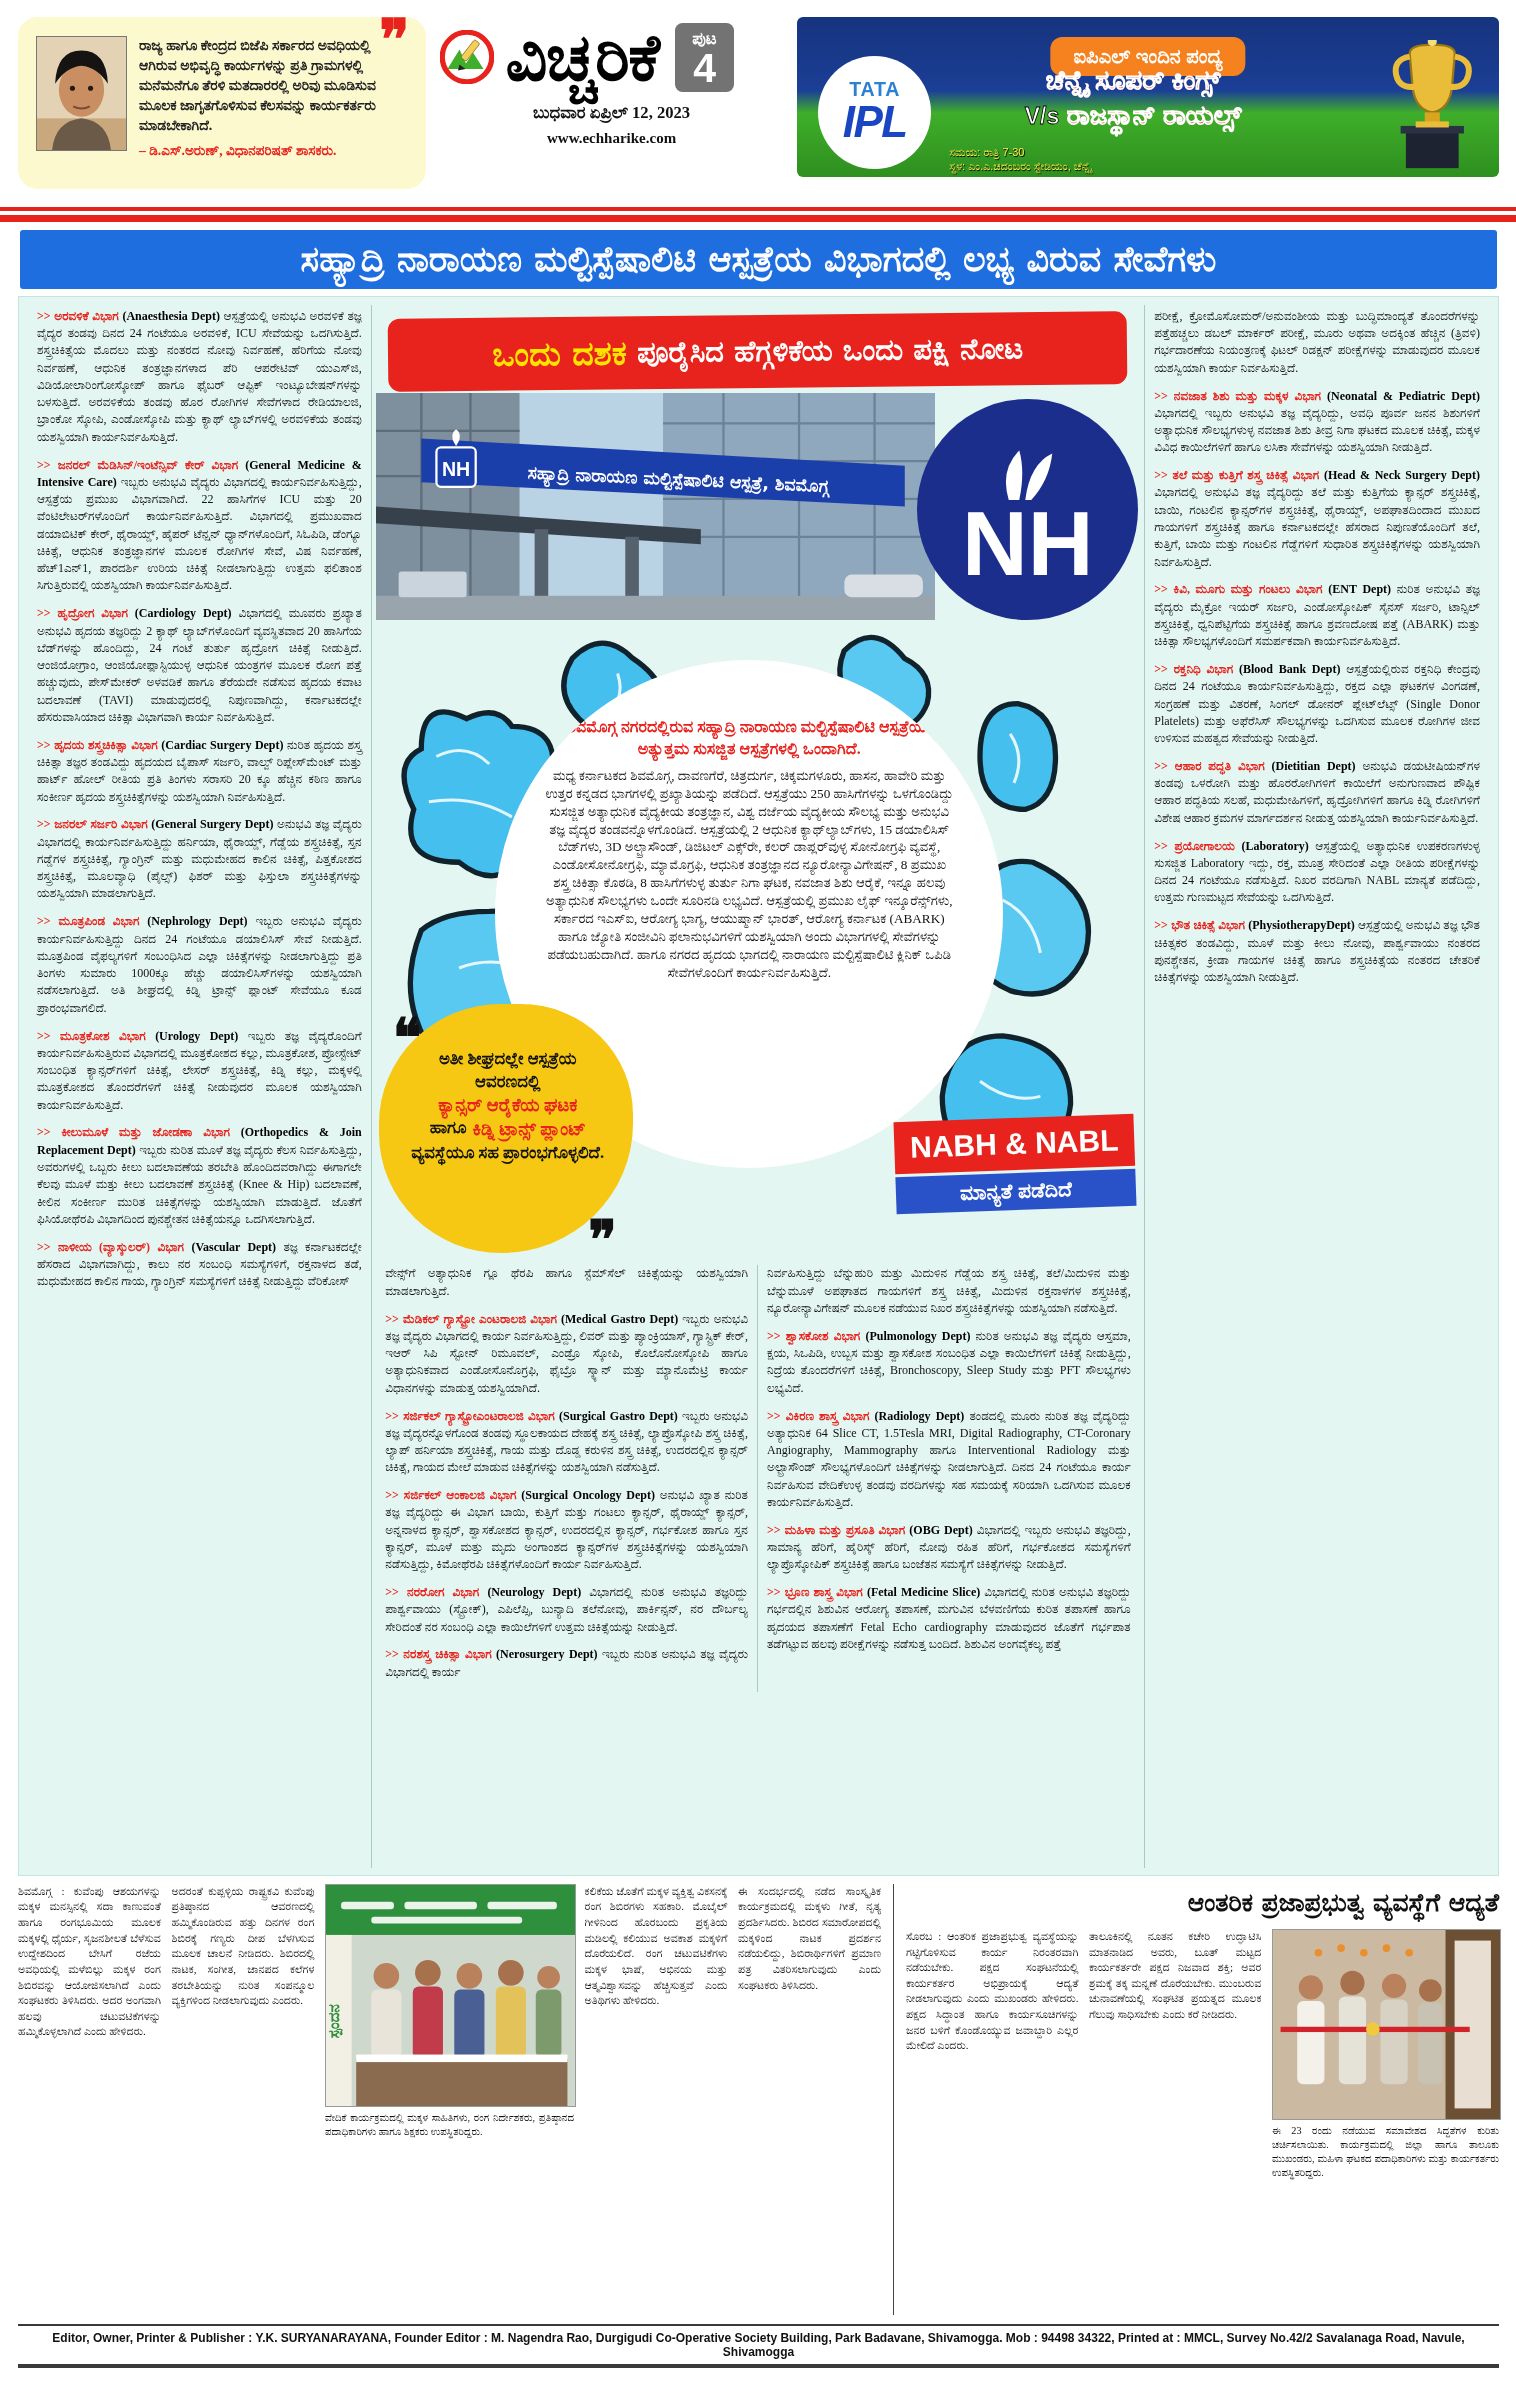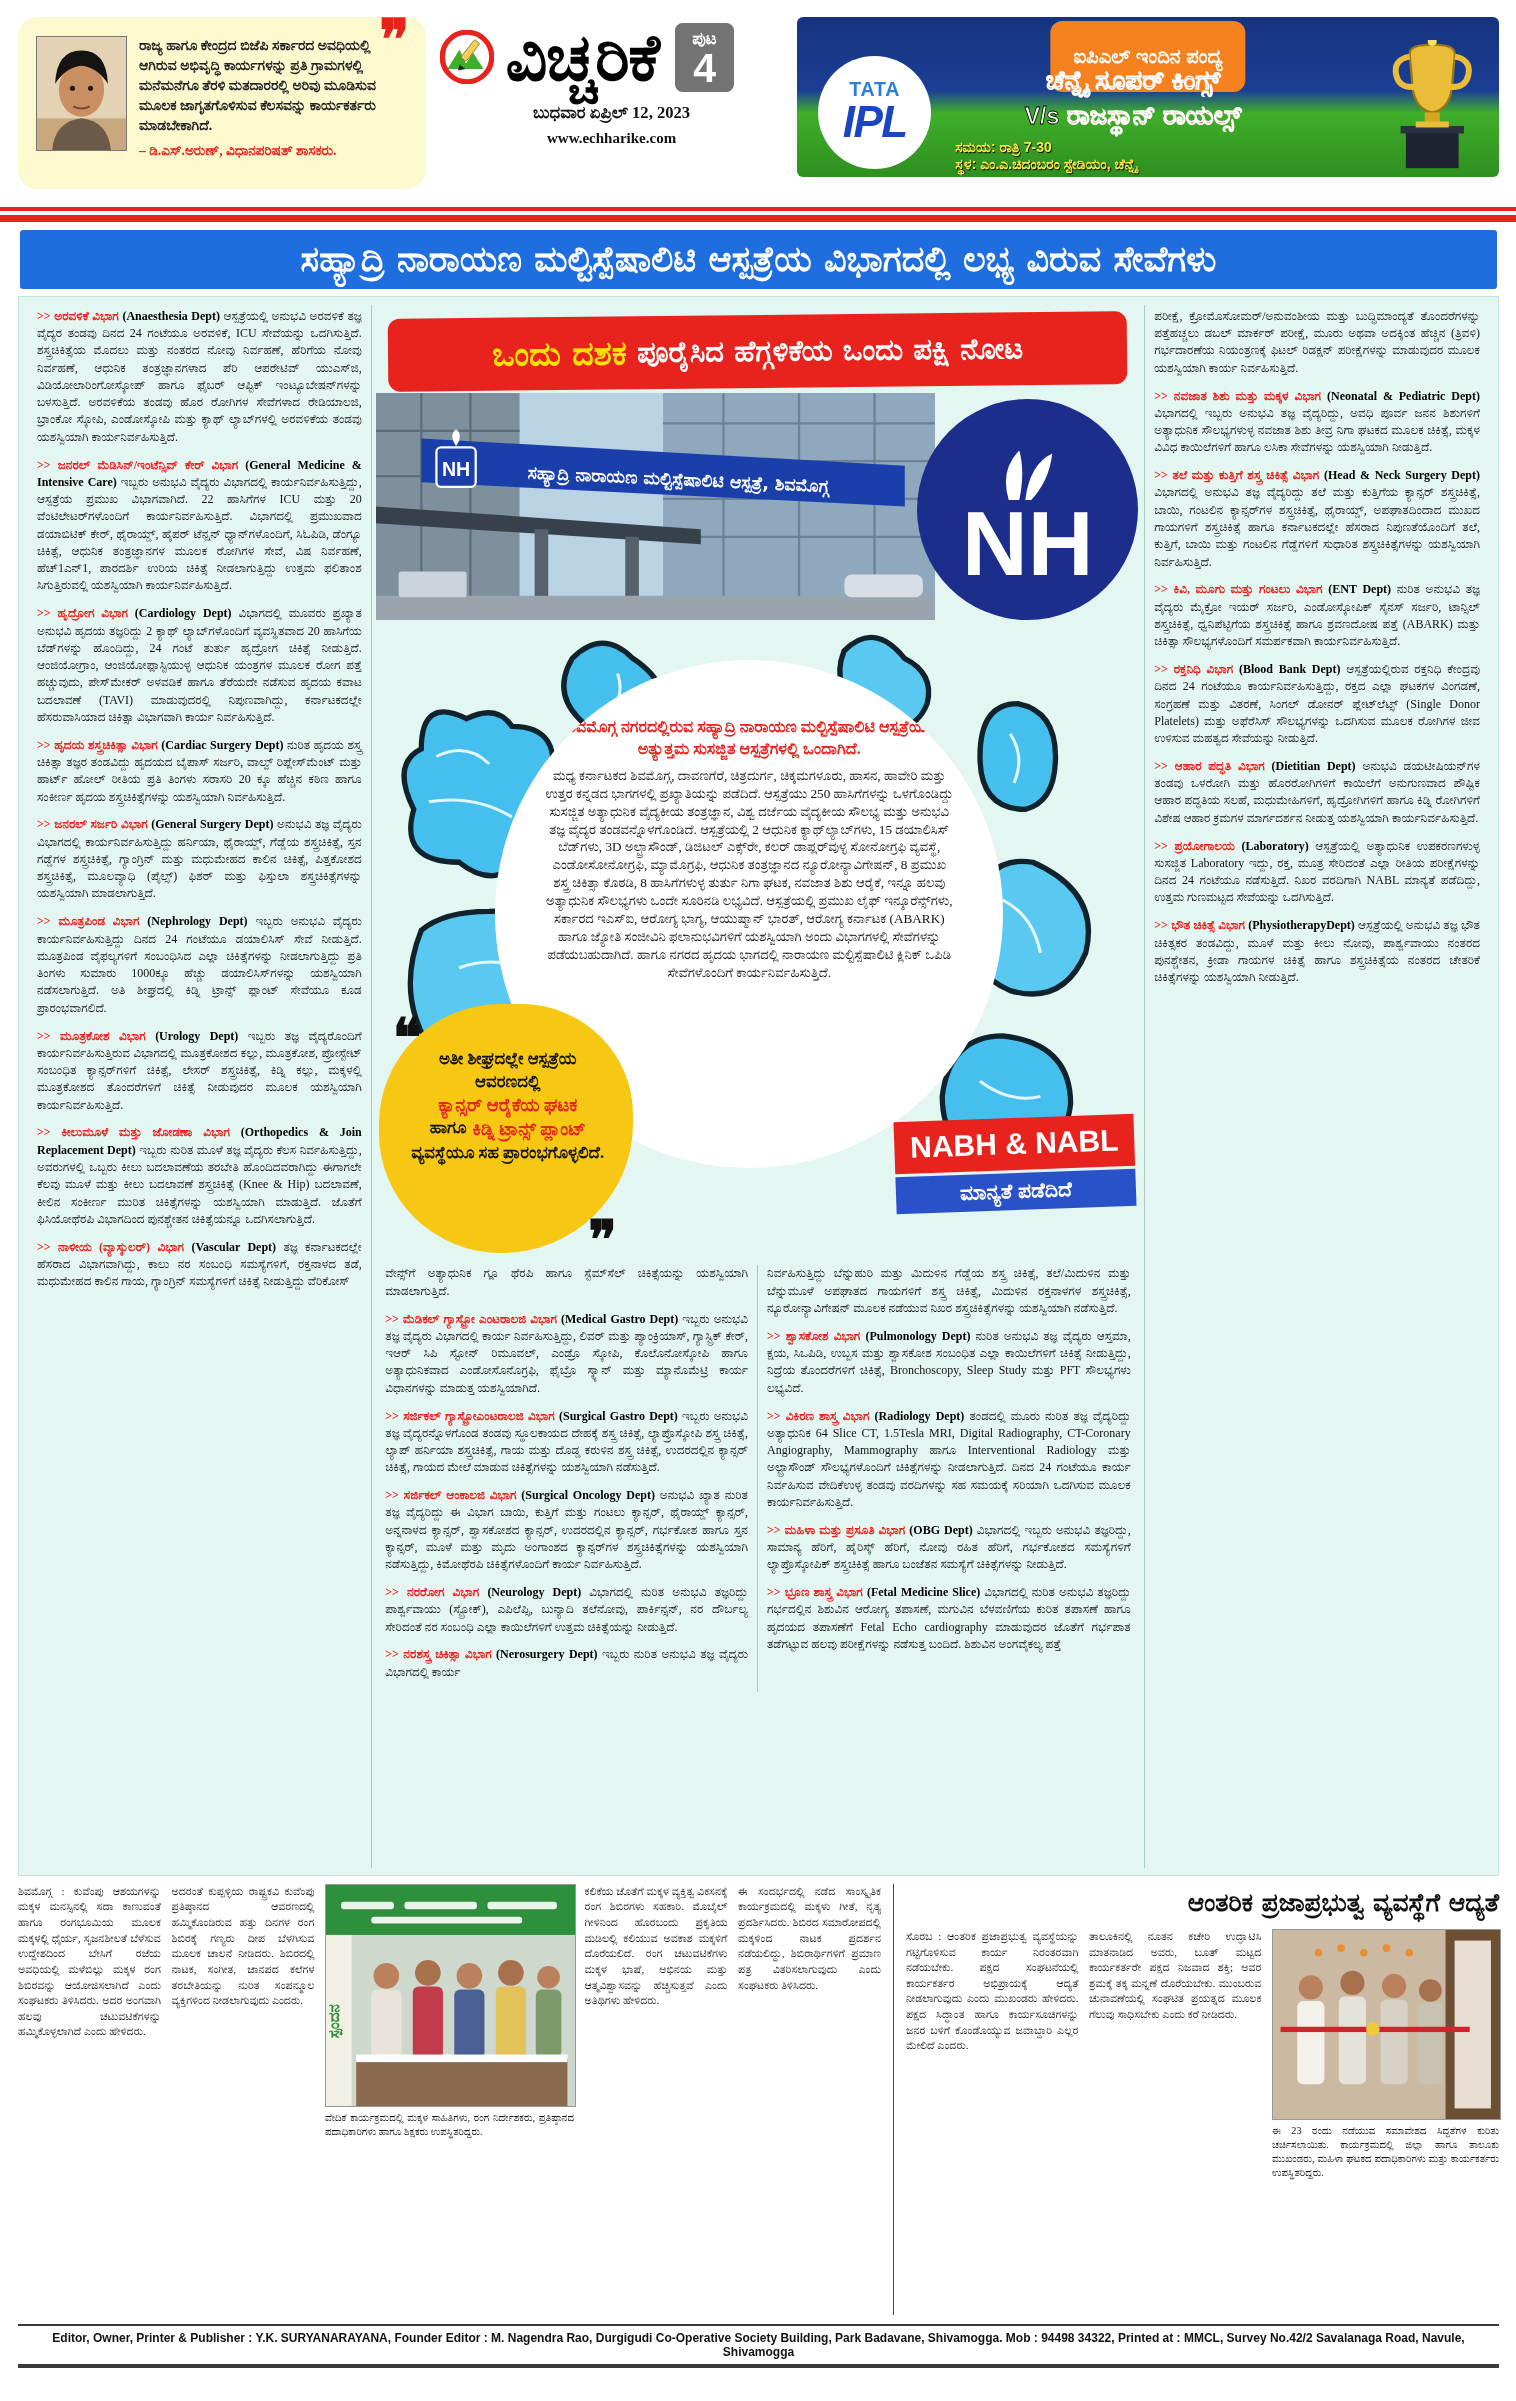--- a/index.html
+++ b/index.html
@@ -20,33 +20,33 @@
               font-family:"DejaVu Sans","Liberation Sans",sans-serif;}
   .pagebadge{background:#737373;color:#fff;border-radius:7.6px;width:56px;padding:6px 1.5px 4.5px 1.5px;margin-left:4.5px;
              font-family:"Liberation Sans",sans-serif;}
   .pagebadge .pl{font-size:16.6px;font-weight:bold;}
   .pagebadge .pn{font-size:41px;font-weight:bold;line-height:0.95;}
   .mast-date{font-size:16.6px;font-weight:bold;margin-top:10.6px;}
   .mast-site{font-size:15px;font-weight:bold;margin-top:7.6px;}
   .iplad{position:relative;flex:1;height:160px;border-radius:6px;overflow:hidden;
          background:linear-gradient(180deg,#16337e 0%,#1b3f96 46%,#3fae2a 60%,#2e8f1f 100%);
          font-family:"Liberation Sans",sans-serif;}
-  .ipl-tag{position:absolute;left:50%;transform:translateX(-50%);top:4px;background:#f5821f;color:#fff;
-           font-weight:bold;font-size:19.6px;padding:24px 23px;border-radius:12px;white-space:nowrap;}
+  .ipl-tag{position:absolute;left:50%;transform:translateX(-50%);top:20px;background:#f5821f;color:#fff;
+           font-weight:bold;font-size:19.6px;padding:8px 23px;border-radius:12px;white-space:nowrap;}
   .ipl-logo{position:absolute;left:21px;top:39px;width:113px;height:113px;border-radius:50%;background:#fff;
             display:flex;flex-direction:column;align-items:center;justify-content:center;line-height:1;}
   .ipl-logo .t{color:#2b7fd4;font-weight:bold;font-size:19.6px;letter-spacing:0.8px;}
   .ipl-logo .i{color:#1b46c2;font-weight:bold;font-size:44px;font-style:italic;letter-spacing:-1.5px;}
   .ipl-center{position:absolute;left:159px;right:189px;top:48px;text-align:center;}
   .ipl-t1{color:#e8231d;font-size:26px;font-weight:bold;-webkit-text-stroke:0.8px #fff;white-space:nowrap;}
   .ipl-row2{display:flex;justify-content:center;align-items:baseline;gap:7.6px;margin-top:4.5px;white-space:nowrap;}
   .ipl-vs{color:#fff;font-size:23px;font-weight:bold;-webkit-text-stroke:0.8px #000;}
   .ipl-t2{color:#e8231d;font-size:26px;font-weight:bold;-webkit-text-stroke:0.8px #fff;}
-  .ipl-meta{position:absolute;left:158px;bottom:3px;text-align:left;color:#ffe84a;font-weight:bold;
-            font-size:14px;line-height:1.25;text-shadow:0.8px 0.8px 0.8px #000;}
+  .ipl-meta{position:absolute;left:152px;bottom:3px;text-align:left;color:#ffe84a;font-weight:normal;
+            font-size:11px;line-height:1.25;text-shadow:0.8px 0.8px 0.8px #000;}
   .ipl-trophy{position:absolute;right:13.6px;top:23px;}
   
   .redrules{margin:6px 0 0 0;}
   .redrules .r1{height:3.8px;background:#e8231d;}
   .redrules .r2{height:6.8px;background:#e8231d;margin-top:4.5px;}
   .headline-banner{margin:7.6px 19.6px;background:#1e6ee0;border-radius:3px;height:59px;display:flex;
                    align-items:center;justify-content:center;}
   .headline-banner .t{color:#fff;font-weight:bold;font-size:35px;white-space:nowrap;
                       font-family:"DejaVu Sans","Liberation Sans",sans-serif;}
   

